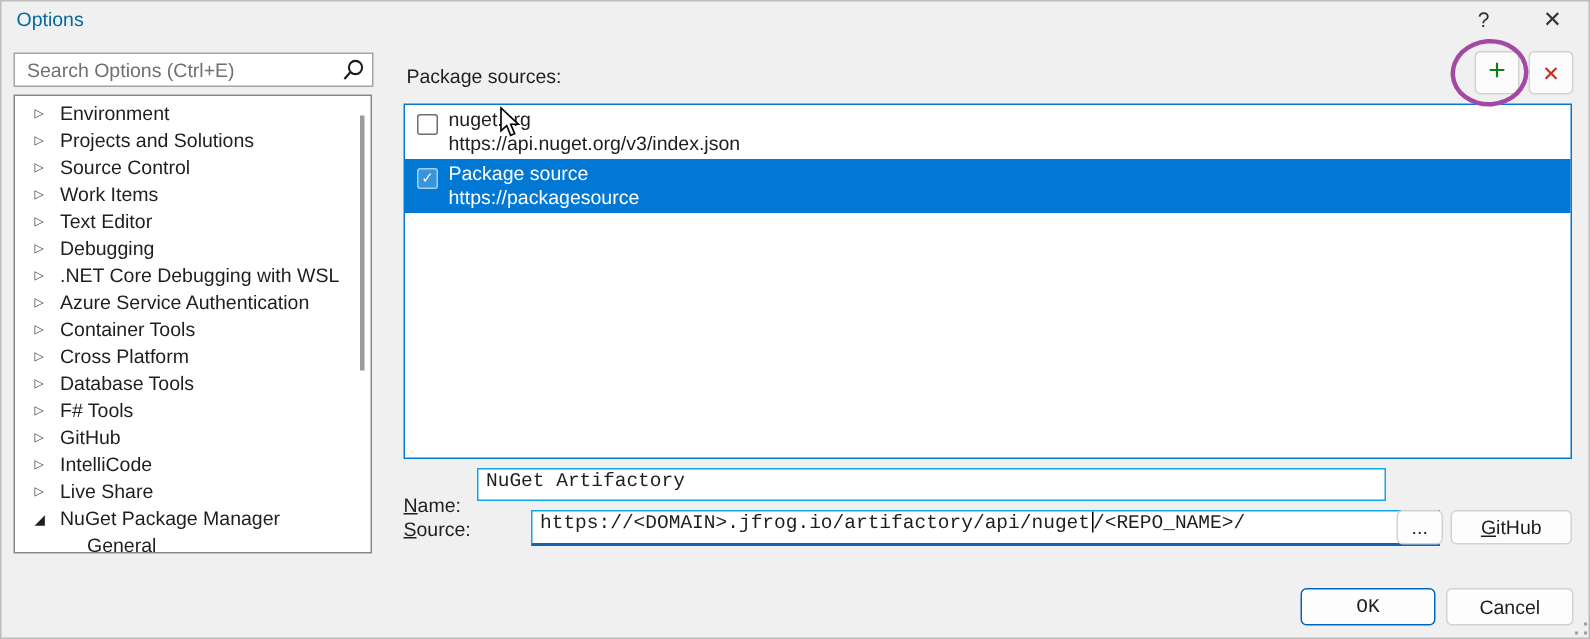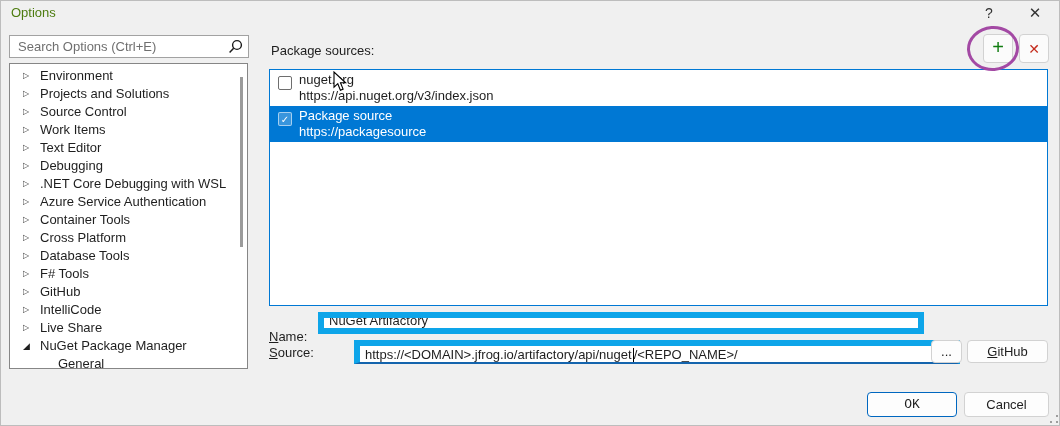--- a/index.html
+++ b/index.html
@@ -4,21 +4,21 @@
 <style>
   * { margin: 0; padding: 0; box-sizing: border-box; }
   html, body { background: #e8e8e8; }
   body { font-family: "Liberation Sans", "DejaVu Sans", sans-serif; }
   #dialog {
     position: relative; width: 1060px; height: 426px;
     background: #f0f0f0; border: 1px solid #bdbdbd; overflow: hidden;
     color: #1e1e1e; font-size: 13px;
   }
   
-  .title { position: absolute; left: 10px; top: 4px; font-size: 13px; color: #4d7c0f; }
+  .title { position: absolute; left: 10px; top: 4px; font-size: 13px; color: #0369a1; }
   .titlebar-btn {
     position: absolute; top: 0; height: 24px; width: 28px;
     display: flex; align-items: center; justify-content: center;
     font-size: 14px; color: #333; cursor: default; background: transparent; border: none;
   }
   #help-btn { left: 974px; }
   #close-btn { left: 1020px; font-size: 15px; }
   
   #search-box {
     position: absolute; left: 8px; top: 34px; width: 240px; height: 23px;
@@ -81,22 +81,22 @@
   .source-url  { position: absolute; left: 29px; top: 18px; font-size: 13px; }
   
   #mouse-cursor { position: absolute; left: 332px; top: 70px; z-index: 7; pointer-events: none; }
   
   .field-label { position: absolute; font-size: 13px; color: #1e1e1e; display: inline-block; }
   .field-label::first-letter { text-decoration: underline; }
   #name-label { left: 268px; top: 328px; }
   #source-label { left: 268px; top: 344px; }
   .text-input {
     position: absolute; left: 317px; width: 606px; background: #fff;
-    border: 6px solid #0ea5e9; font-size: 13px; padding-left: 5px;
-    display: flex; align-items: flex-end; white-space: nowrap; overflow: hidden;
+    border: 1px solid #0ea5e9; font-size: 13px; padding-left: 5px;
+    display: flex; align-items: flex-start; white-space: nowrap; overflow: hidden; font-family: Liberation Mono, monospace;
   }
   #name-input { top: 311px; height: 22px; }
   #source-input { top: 339px; height: 24px; border-bottom: 2px solid #1464ad; margin-left: 36px; }
   .caret { display: inline-block; width: 1px; height: 14px; background: #000; margin: 0 0 0 1px; }
   .small-btn {
     position: absolute; background: #fdfdfd; border: 1px solid #d2d2d2; border-radius: 4px;
     font-size: 13px; color: #1e1e1e; display: flex; align-items: center; justify-content: center;
     cursor: default; font-family: inherit;
   }
   #browse-btn { left: 930px; top: 339px; width: 31px; height: 23px; }

